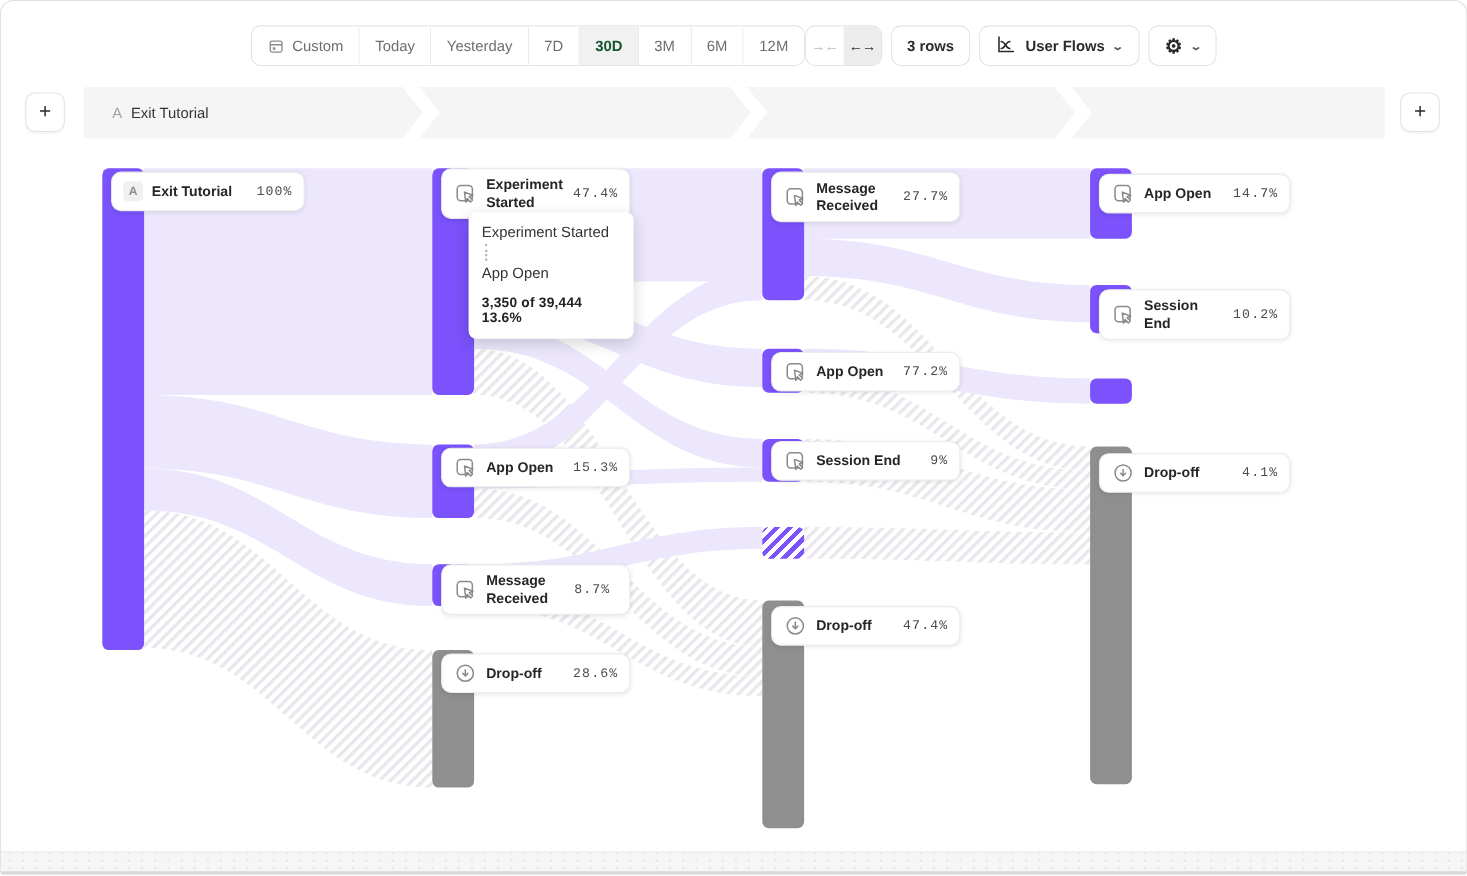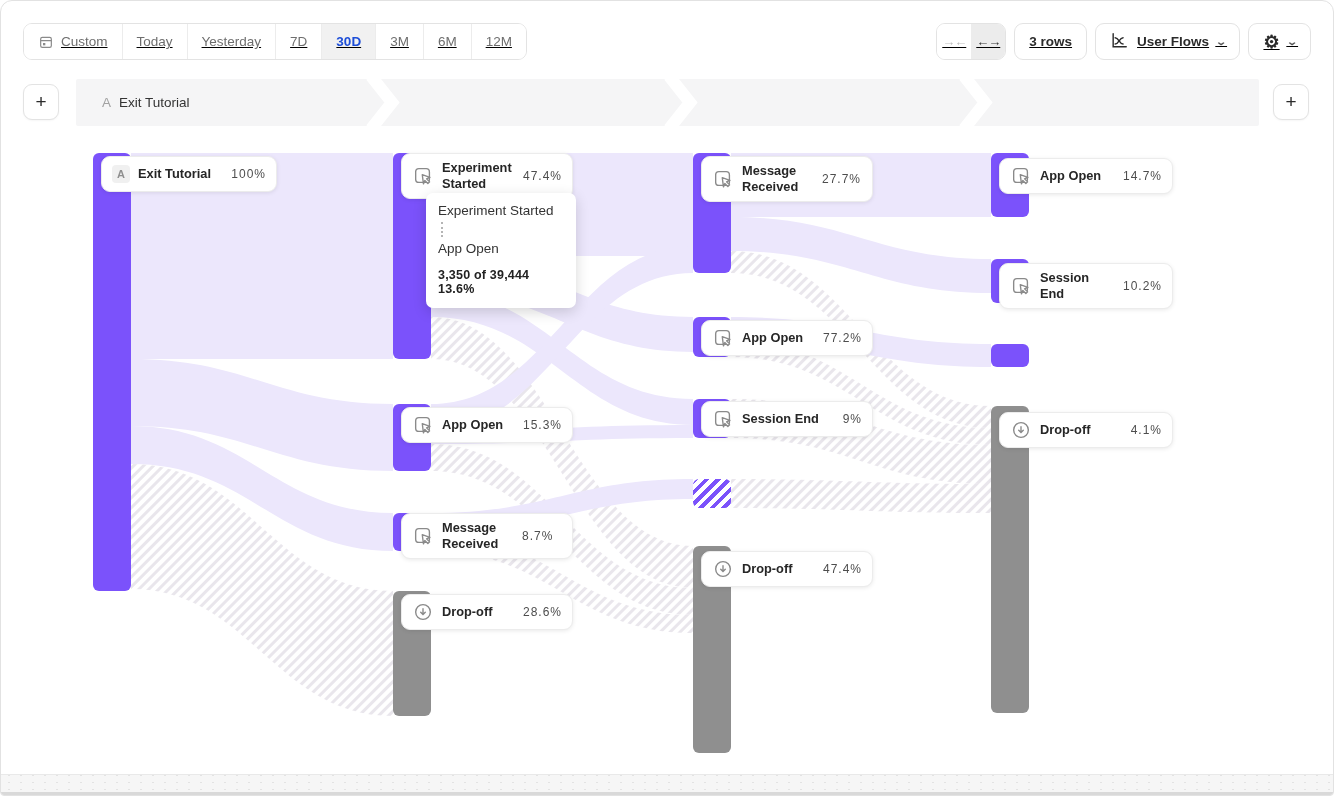--- a/index.html
+++ b/index.html
@@ -1,25 +1,25 @@
 <!DOCTYPE html>
 <html><head>
 <meta charset="utf-8">
 <style>
   * { margin:0; padding:0; box-sizing:border-box; }
   html,body { width:1334px; height:796px; background:#fff; font-family:"Liberation Sans", sans-serif; overflow:hidden; }
   .app { position:relative; width:1334px; height:796px; background:#fff; border:1px solid #e2e2e2; border-radius:12px 12px 4px 4px; overflow:hidden; }
   .app::after{ content:""; position:absolute; left:0; right:0; bottom:0; height:3px; background:#d9d9d9; }
 
   
-  .toolbar { position:absolute; top:22px; left:22px; right:22px; height:37px; display:flex; justify-content:space-between; align-items:center;text-decoration:underline; }
+  .toolbar { position:absolute; top:22px; left:22px; right:22px; height:37px; display:flex; justify-content:center; align-items:center; }
   .seg-group { display:flex; align-items:stretch; height:37px; border:1px solid #e3e3e3; border-radius:9px; background:#fff; overflow:hidden; }
   .seg { display:flex; align-items:center; gap:7px; padding:0 14px; font-size:13.5px; color:#6e6e6e; border-right:1px solid #ececec; cursor:pointer; background:#fff; white-space:nowrap; }
   .seg:last-child { border-right:none; }
-  .seg.selected { background:#f1f1f1; color:#1d4ed8; font-weight:700; }
+  .seg.selected { background:#f1f1f1; color:#14532d; font-weight:700; }
   .right-cluster { display:flex; align-items:center; gap:8px; }
   .tbtn { display:flex; align-items:center; gap:8px; height:37px; padding:0 14px; border:1px solid #e3e3e3; border-radius:9px; background:#fff; font-size:13.5px; font-weight:600; color:#2b2b2b; cursor:pointer; font-family:"Liberation Sans", sans-serif; }
   .arrow-seg { display:flex; height:37px; border:1px solid #e3e3e3; border-radius:9px; overflow:hidden; }
   .arrow-seg .aseg { display:flex; align-items:center; justify-content:center; width:34px; font-size:13px; letter-spacing:-1px; cursor:pointer; background:#fff; color:#bdbdbd; }
   .arrow-seg .aseg.active { background:#ececec; color:#333; }
   .chev { font-size:10px; color:#555; transform:scaleX(1.4); display:inline-block; }
   .icon16 svg { display:block; }
 
   
   .pathbar { position:absolute; top:78px; left:0; right:0; height:47px; }
@@ -34,21 +34,21 @@
   
   .sankey { position:absolute; top:130px; left:0; width:1334px; height:645px; }
   .flow-layer { position:absolute; inset:0; z-index:0; }
   .bar { position:absolute; width:38px; border-radius:6px; z-index:1; }
   .bar.event { background:#7B52FB; }
   .bar.drop { background:#8F8F8F; }
   .bar.other { background:repeating-linear-gradient(135deg,#7B52FB 0 4px,#ffffff 4px 8px); }
   .card { position:absolute; width:172px; min-height:36px; background:#fff; border:1px solid #ececec; border-radius:9px; box-shadow:0 1px 4px rgba(0,0,0,.09); display:flex; align-items:center; gap:8px; padding:6px 10px; z-index:2; cursor:pointer; }
   .card .nicon { flex:0 0 auto; display:flex; }
   .card .nlabel { flex:1 1 auto; font-size:12.8px; font-weight:700; color:#262626; line-height:1.25; }
-  .card .npct { flex:0 0 auto; font-family:Liberation Sans, sans-serif; font-size:12px; color:#4d4d4d; letter-spacing:1px; }
+  .card .npct { flex:0 0 auto; font-family:Liberation Mono, monospace; font-size:12px; color:#4d4d4d; letter-spacing:1px; }
   .abadge { flex:0 0 auto; width:18px; height:18px; border-radius:4px; background:#f0f0f0; color:#8f8f8f; font-size:11px; font-weight:600; display:flex; align-items:center; justify-content:center; }
   .tooltip { position:absolute; left:425px; top:62px; width:150px; background:#fff; border-radius:7px; box-shadow:0 4px 14px rgba(0,0,0,.16); padding:10px 10px 12px 12px; z-index:3; font-size:13.5px; color:#333; }
   .tt-dots { width:2px; height:15px; border-left:2px dotted #b5b5b5; margin:4px 0 4px 3px; }
   .tt-stat { margin-top:12px; font-size:12.5px; font-weight:700; color:#222; letter-spacing:.2px; }
 
   
   .footer { position:absolute; left:0; right:0; bottom:3px; height:18px; background:#f6f6f6; border-top:1px solid #e9e9e9; background-image:radial-gradient(#e3e3e3 1px, transparent 1px); background-size:12px 7px; background-position:2px 4px; }
 </style>
 </head>
 <body>

